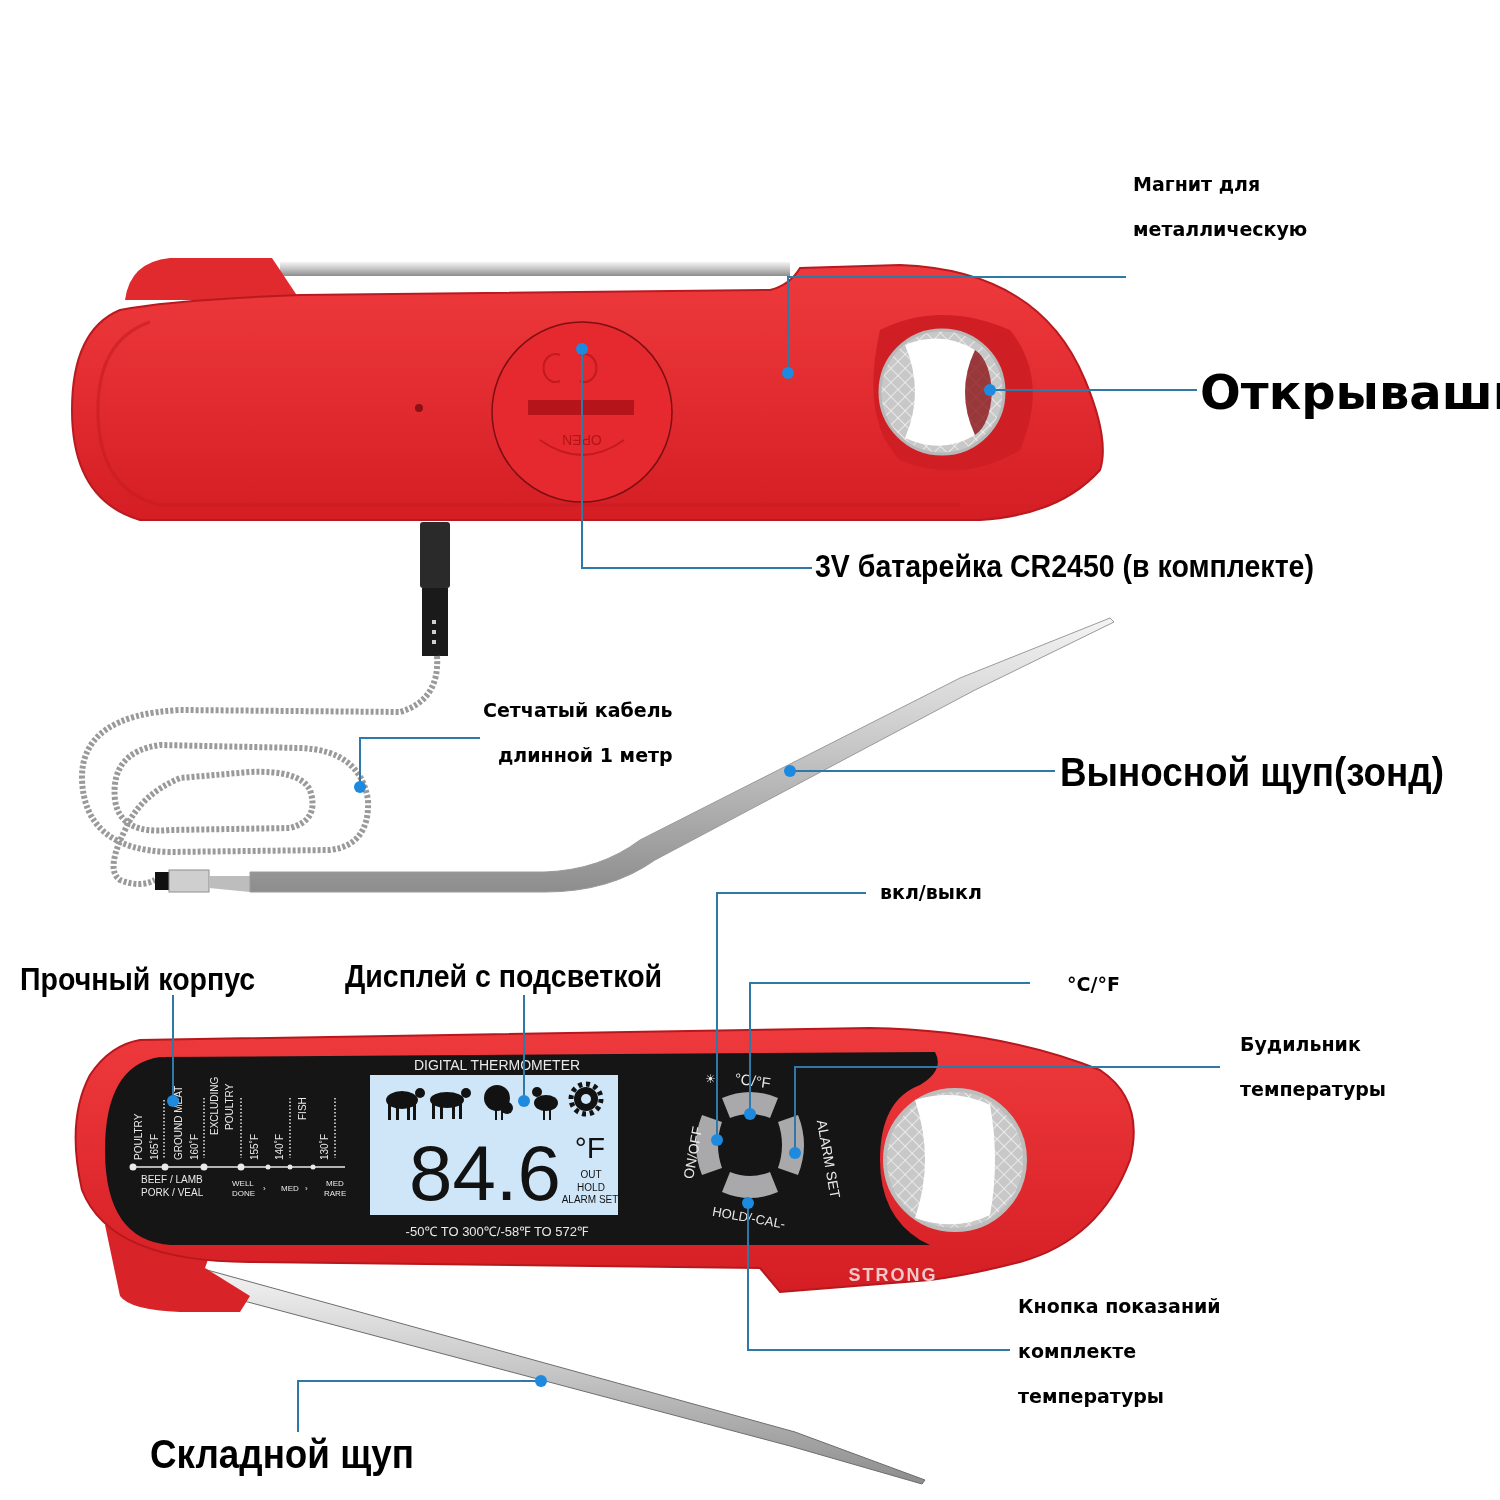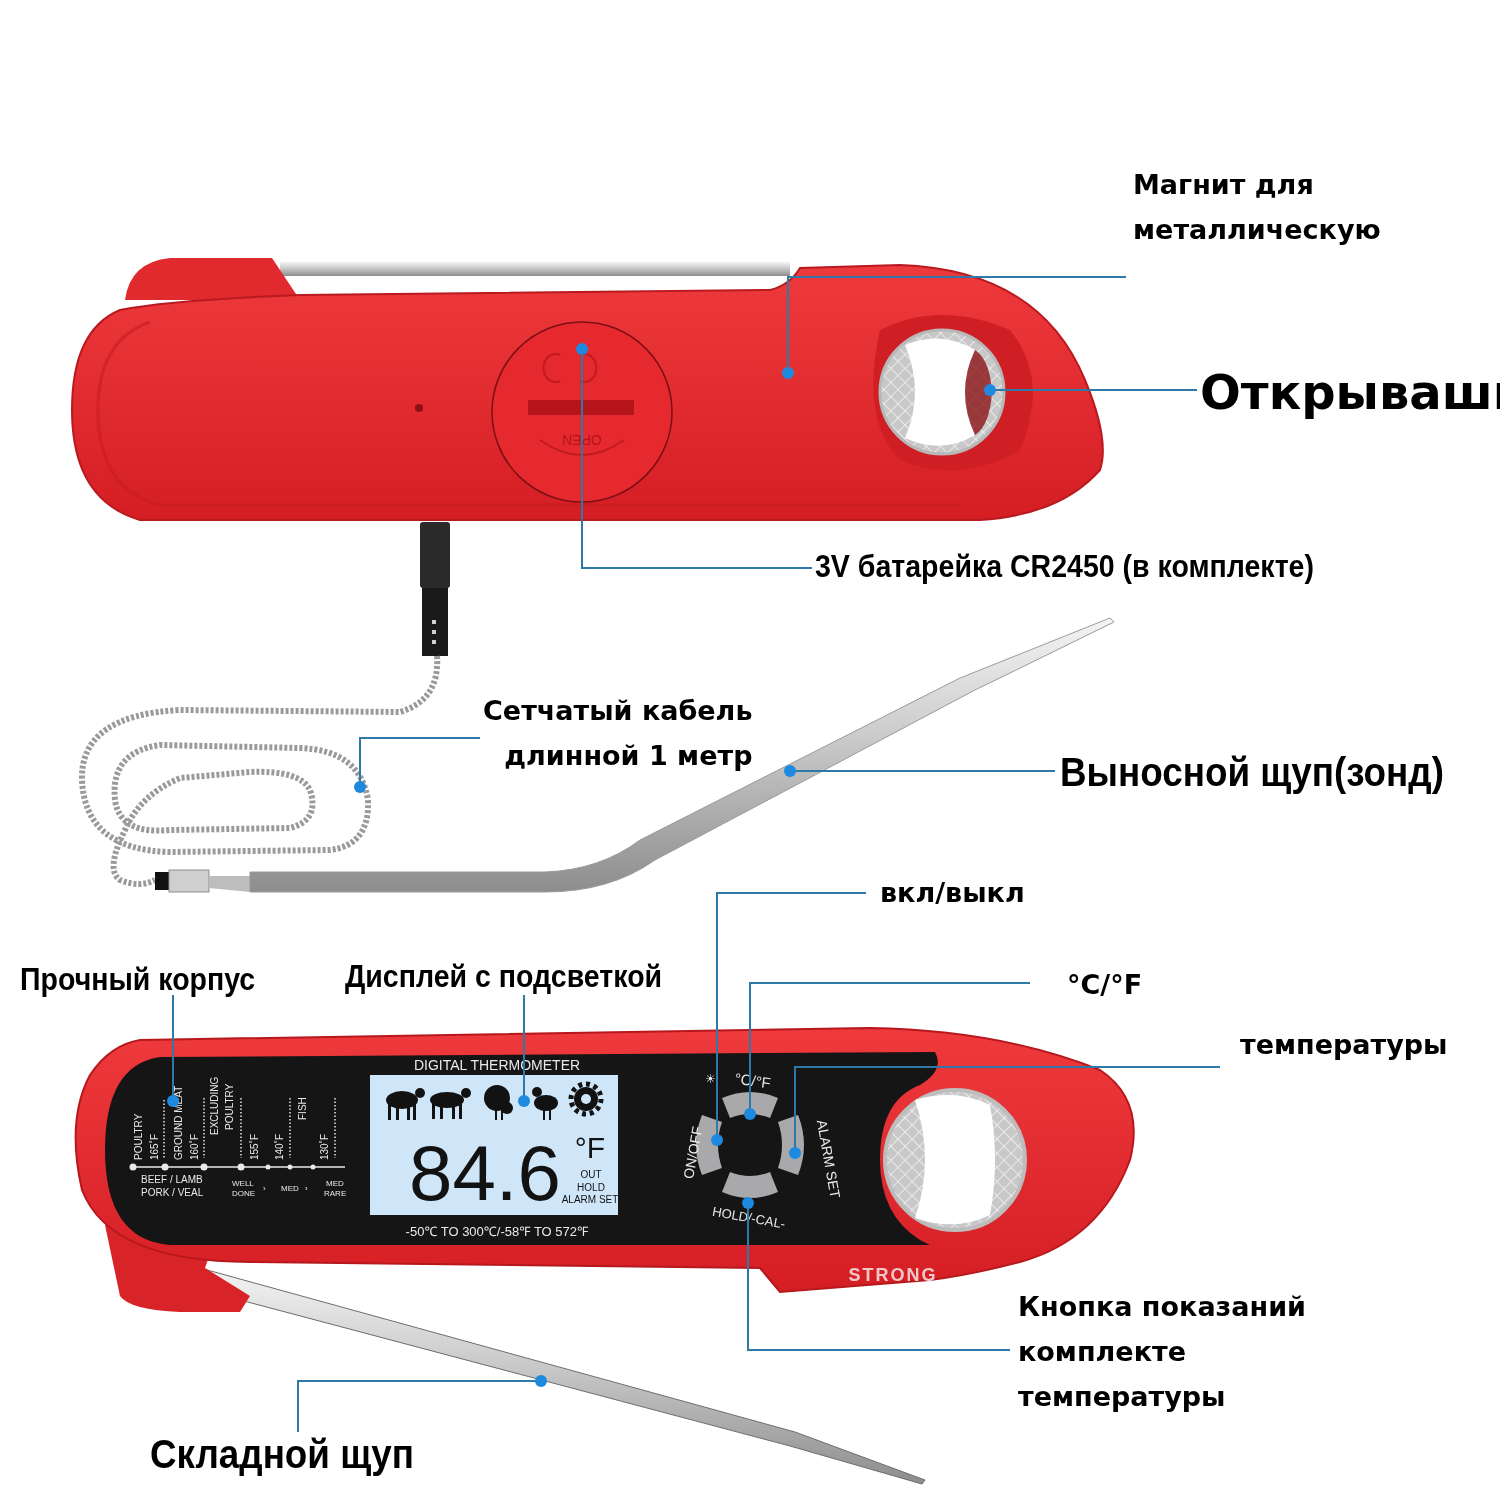--- a/index.html
+++ b/index.html
@@ -1,18 +1,18 @@
 <!DOCTYPE html>
 <html><head>
 <meta charset="utf-8">
 <style>
   html,body{margin:0;padding:0;background:#ffffff;}
   body{width:1500px;height:1500px;position:relative;overflow:hidden;font-family:"Liberation Sans","DejaVu Sans",sans-serif;}
   .lbl{position:absolute;color:#000;font-weight:bold;font-family:"DejaVu Sans","Liberation Sans",sans-serif;white-space:nowrap;}
-  .lbl.s{font-size:27px;line-height:45px;}
+  .lbl.s{font-size:19px;line-height:45px;}
   .lbl.l{font-size:48px;}
   .lbl.narrow{font-family:"Liberation Sans",sans-serif;font-size:31px;transform:scaleX(0.92);transform-origin:left;}
   .lbl.narrowl{font-family:"Liberation Sans",sans-serif;font-size:40px;transform:scaleX(0.92);transform-origin:left;}
   svg text{font-family:"Liberation Sans",sans-serif;}
   #scene{position:absolute;left:0;top:0;}
 </style>
 </head>
 <body>
 
 <svg id="scene" width="1500" height="1500" viewBox="0 0 1500 1500">
@@ -230,20 +230,21 @@
 <div class="lbl l" style="left:1200px;top:364px;">Открывашка</div>
 <div class="lbl narrow" style="left:815px;top:549px;">3V батарейка CR2450 (в комплекте)</div>
 <div class="lbl s" style="left:483px;top:688px;text-align:right;">
   <div>Сетчатый кабель</div>
   <div>длинной 1 метр</div>
 </div>
 <div class="lbl narrowl" style="left:1060px;top:750px;">Выносной щуп(зонд)</div>
 <div class="lbl s" style="left:880px;top:870px;">вкл/выкл</div>
 <div class="lbl s" style="left:1067px;top:962px;">°C/°F</div>
 <div class="lbl s" style="left:1240px;top:1022px;">
+  <div>Будильник</div>
   <div>температуры</div>
 </div>
 <div class="lbl narrow" style="left:20px;top:962px;">Прочный корпус</div>
 <div class="lbl narrow" style="left:345px;top:959px;">Дисплей с подсветкой</div>
 <div class="lbl s" style="left:1018px;top:1284px;">
   <div>Кнопка показаний</div>
   <div>комплекте</div>
   <div>температуры</div>
 </div>
 <div class="lbl narrowl" style="left:150px;top:1432px;">Складной щуп</div>

